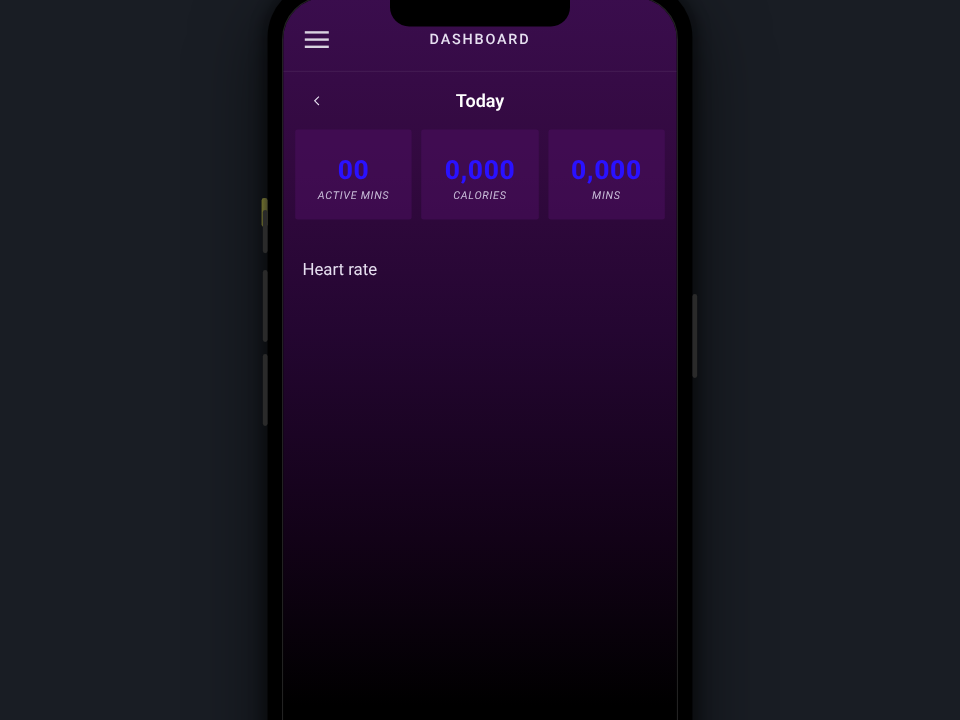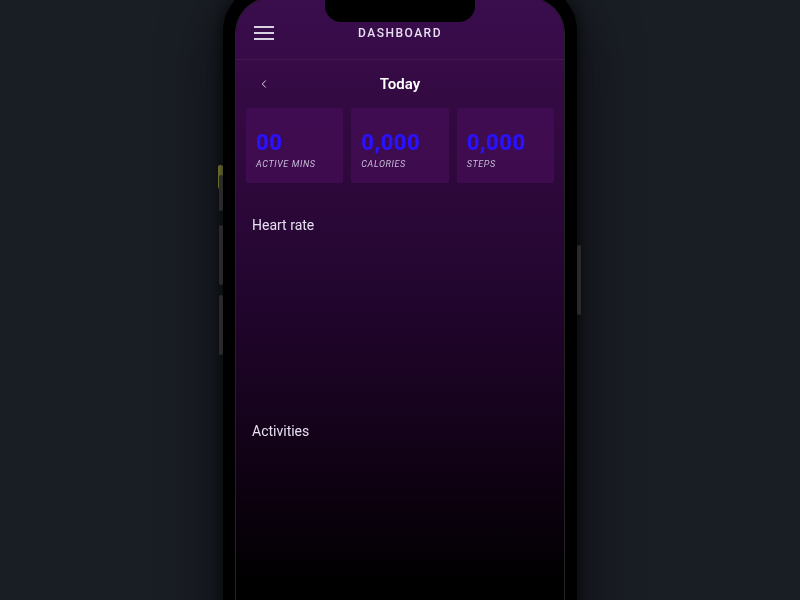--- a/index.html
+++ b/index.html
@@ -103,20 +103,21 @@
     transform:translateX(-50%);
     font-size: 15px;
     font-weight: 600;
     color:#ffffff;
   }
 
   .stats {
     display:flex;
     gap:8px;
     padding: 0 10px;
+    text-align: center;
   }
   .stat-card {
     flex:1;
     background: rgba(74,15,95,0.55);
     border-radius: 2px;
     padding: 22px 10px 14px 10px;
   }
   .stat-value {
     font-size: 22px;
     font-weight: 800;
@@ -179,25 +180,24 @@
         <div class="stat-card">
           <div class="stat-value">00</div>
           <div class="stat-label">ACTIVE MINS</div>
         </div>
         <div class="stat-card">
           <div class="stat-value">0,000</div>
           <div class="stat-label">CALORIES</div>
         </div>
         <div class="stat-card">
           <div class="stat-value">0,000</div>
-          <div class="stat-label">STEPS</div>
+          <div class="stat-label">MINS</div>
         </div>
       </div>
 
       <div class="section-label heart-section">Heart rate</div>
       <div class="heart-space"></div>
 
-      <div class="section-label">Activities</div>
       <div class="activities-space"></div>
 
     </div>
   </div>
 </div>
 
 </body></html>

